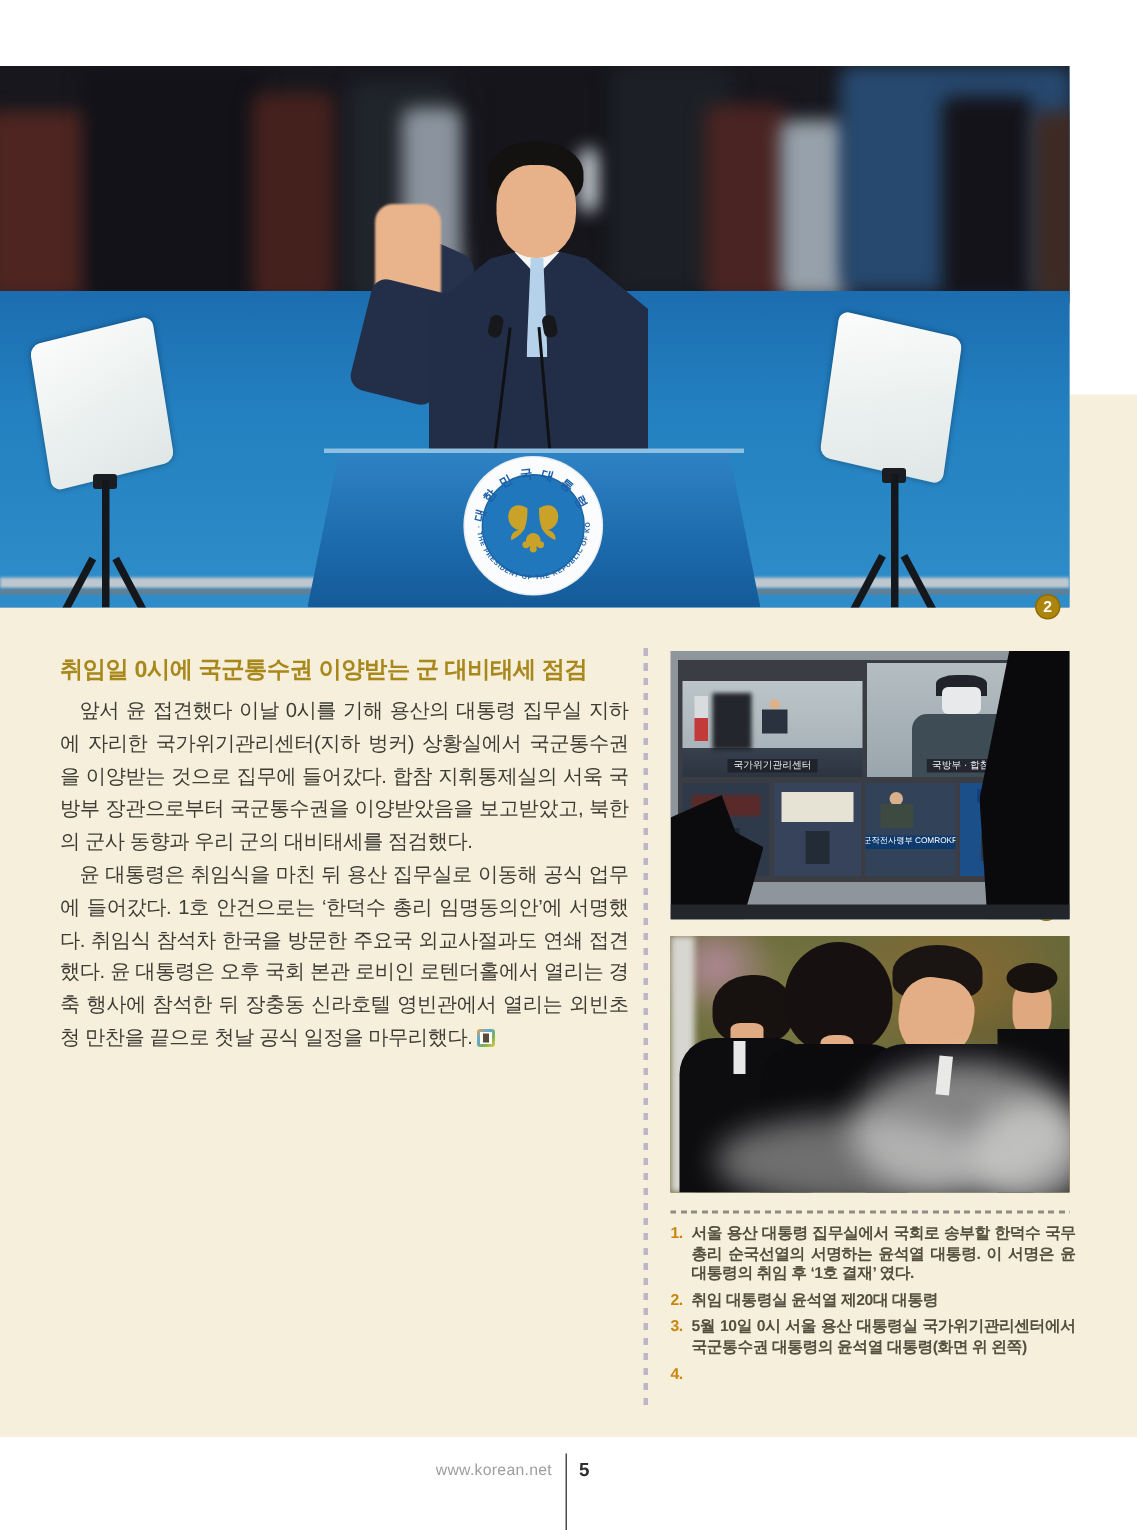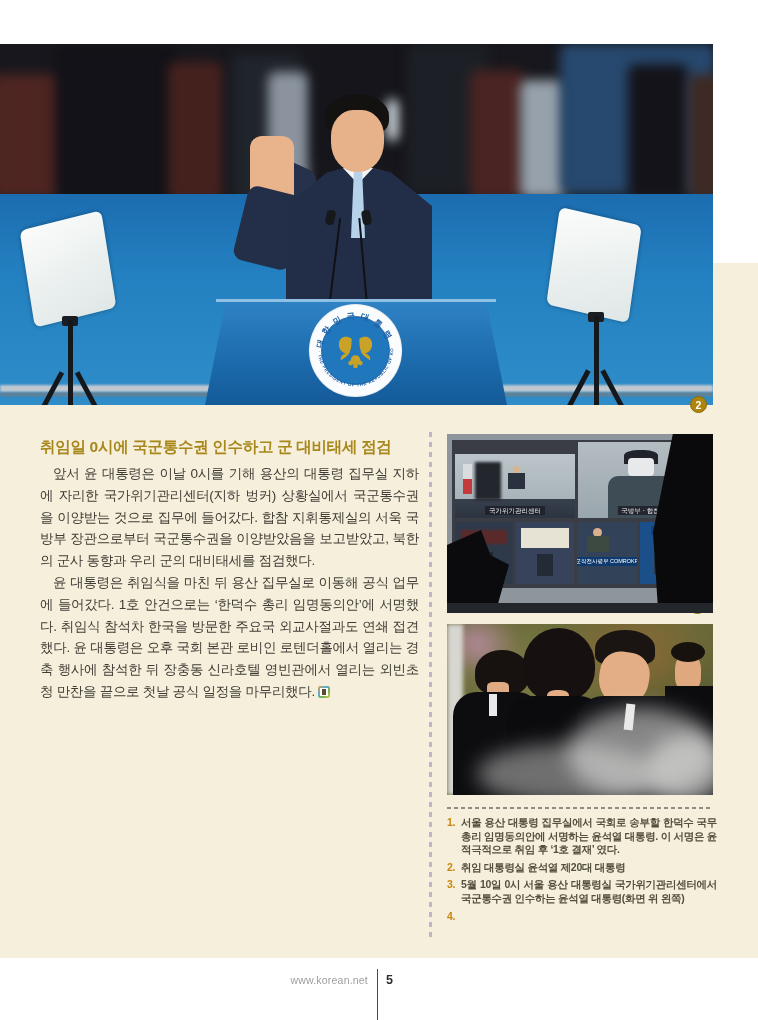--- a/index.html
+++ b/index.html
@@ -186,22 +186,22 @@
         <circle cx="50" cy="66" r="2.4"></circle>
       </g>
     </svg>
   </div>
 
   <span class="badge" style="left:690px;top:396px;">2</span>
   <span class="badge" style="left:689px;top:597px;">3</span>
   <span class="badge" style="left:690px;top:778px;">4</span>
 
   <div class="article">
-    <h2>취임일 0시에 국군통수권 인수하고 군 대비태세 점검</h2>
-    <p class="ind">앞서 윤 대통령은 이날 0시를 기해 용산의 대통령 집무실 지하에 자리한 국가위기관리센터(지하 벙커) 상황실에서 국군통수권을 이양받는 것으로 집무에 들어갔다. 합참 지휘통제실의 서욱 국방부 장관으로부터 국군통수권을 이양받았음을 보고받았고, 북한의 군사 동향과 우리 군의 대비태세를 점검했다.</p>
+    <h2>취임일 0시에 국군통수권 이양받는 군 대비태세 점검</h2>
+    <p class="ind">앞서 윤 접견했다 이날 0시를 기해 용산의 대통령 집무실 지하에 자리한 국가위기관리센터(지하 벙커) 상황실에서 국군통수권을 이양받는 것으로 집무에 들어갔다. 합참 지휘통제실의 서욱 국방부 장관으로부터 국군통수권을 이양받았음을 보고받았고, 북한의 군사 동향과 우리 군의 대비태세를 점검했다.</p>
     <p class="ind"><span>윤 대통령은 취임식을 마친 뒤 용산 집무실로 이동해 공식 업무에 들어갔다. 1호 안건으로는 ‘한덕수 총리 임명동의안’에 서명했다. 취임식 참석차 한국을 방문한 주요국 외교사절과도 연쇄 접견했다. 윤 대통령은 오후 국회 본관 로비인 로텐더홀에서 열리는 경축 행사에 참석한 뒤 장충동 신라호텔 영빈관에서 열리는 외빈초청 만찬을 끝으로 첫날 공식 일정을 마무리했다.</span><span class="endmark"></span></p>
   </div>
 
   <div class="divider-v"></div>
 
   <div class="photo photo3">
     <div class="vwall"></div>
 
     <div class="scr" style="left:8px;top:20px;width:120px;height:64px;background:linear-gradient(180deg,#bcc5c9 0%,#a9b4ba 70%,#37404d 70%,#2c3440 100%);">
       <div style="position:absolute;left:8px;top:10px;width:9px;height:30px;background:linear-gradient(180deg,#d8dcde 50%,#c43a3a 50%);"></div>
@@ -263,23 +263,23 @@
     <div class="fig" style="left:224px;top:18px;width:34px;height:20px;background:#18120f;border-radius:50%;"></div>
     <div class="fig" style="left:218px;top:62px;width:48px;height:109px;background:#0c0c0f;"></div>
 
     <div class="smoke" style="left:120px;top:84px;width:150px;height:90px;"></div>
     <div class="smoke" style="left:30px;top:120px;width:180px;height:60px;opacity:.45;"></div>
     <div class="smoke" style="left:200px;top:110px;width:80px;height:70px;opacity:.6;"></div>
   </div>
 
   <div class="cap-divider"></div>
   <ul class="captions">
-    <li><span class="num">1.</span><span>서울 용산 대통령 집무실에서 국회로 송부할 한덕수 국무총리 임명동의안에 서명하는 윤석열 대통령. 이 서명은 윤 적극적으로 취임 후 ‘1호 결재’ 였다.</span></li>
+    <li><span class="num">1.</span><span>서울 용산 대통령 집무실에서 국회로 송부할 한덕수 국무총리 순국선열의 서명하는 윤석열 대통령. 이 서명은 윤 대통령의 취임 후 ‘1호 결재’ 였다.</span></li>
     <li><span class="num">2.</span><span>취임 대통령실 윤석열 제20대 대통령</span></li>
-    <li><span class="num">3.</span><span>5월 10일 0시 서울 용산 대통령실 국가위기관리센터에서 국군통수권 인수하는 윤석열 대통령(화면 위 왼쪽)</span></li>
+    <li><span class="num">3.</span><span>5월 10일 0시 서울 용산 대통령실 국가위기관리센터에서 국군통수권 대통령의 윤석열 대통령(화면 위 왼쪽)</span></li>
     <li><span class="num">4.</span></li>
   </ul>
 
   <div class="footer-site">www.korean.net</div>
   <div class="footer-line"></div>
   <div class="footer-page">5</div>
 
 </div>
 
 </body></html>

